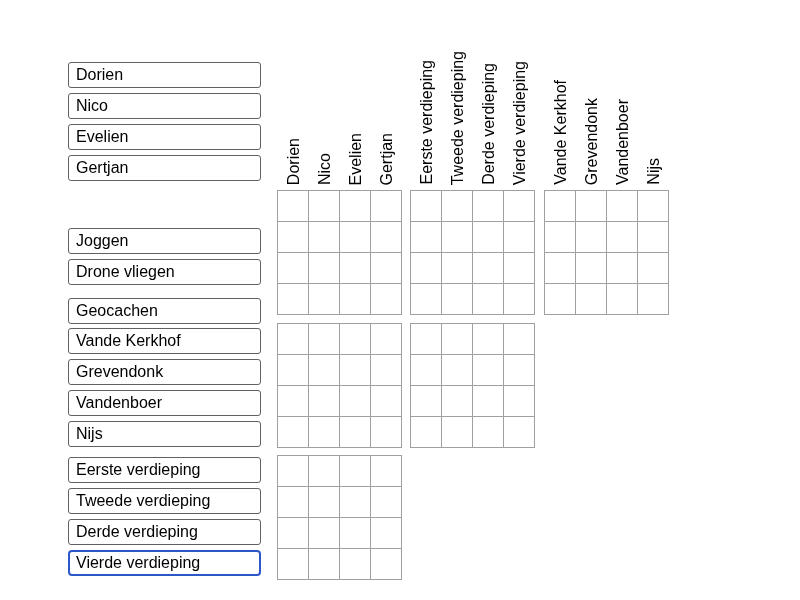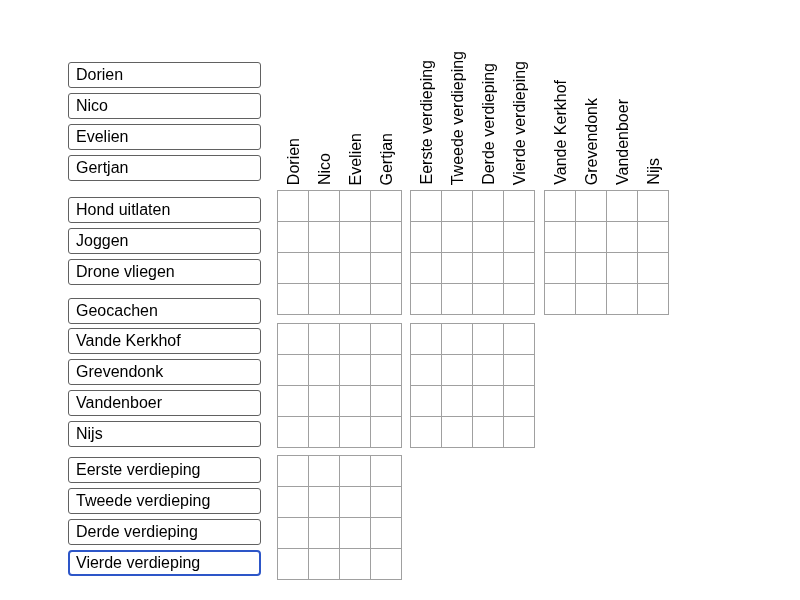--- a/index.html
+++ b/index.html
@@ -99,21 +99,20 @@
     <div class="hcell">
         <span class="vtext">Nijs</span>
       </div>
   </div>
 
   <div class="label-box" style="top:62px">Dorien</div>
   <div class="label-box" style="top:93px">Nico</div>
   <div class="label-box" style="top:124px">Evelien</div>
   <div class="label-box" style="top:155px">Gertjan</div>
 
-  <div class="label-box" style="top:197px">Hond uitlaten</div>
   <div class="label-box" style="top:228px">Joggen</div>
   <div class="label-box" style="top:259px">Drone vliegen</div>
   <div class="label-box" style="top:298px">Geocachen</div>
 
   <div class="label-box" style="top:328px">Vande Kerkhof</div>
   <div class="label-box" style="top:359px">Grevendonk</div>
   <div class="label-box" style="top:390px">Vandenboer</div>
   <div class="label-box" style="top:421px">Nijs</div>
 
   <div class="label-box" style="top:457px">Eerste verdieping</div>

